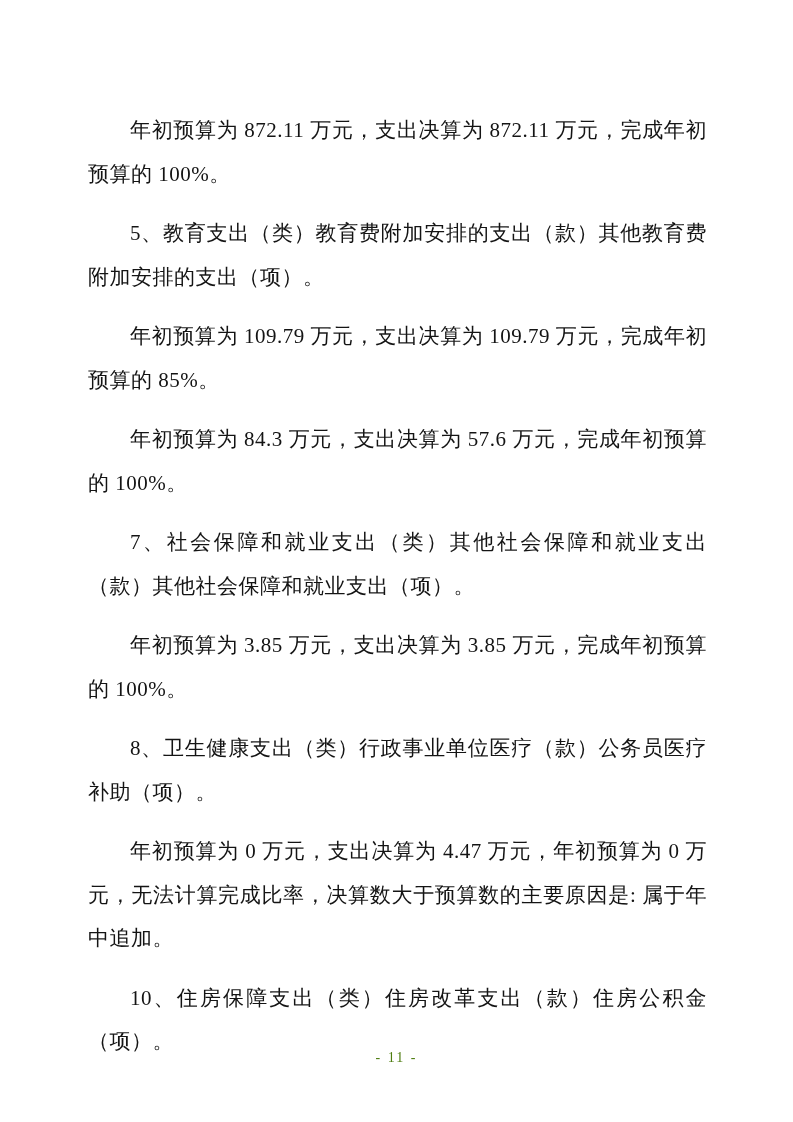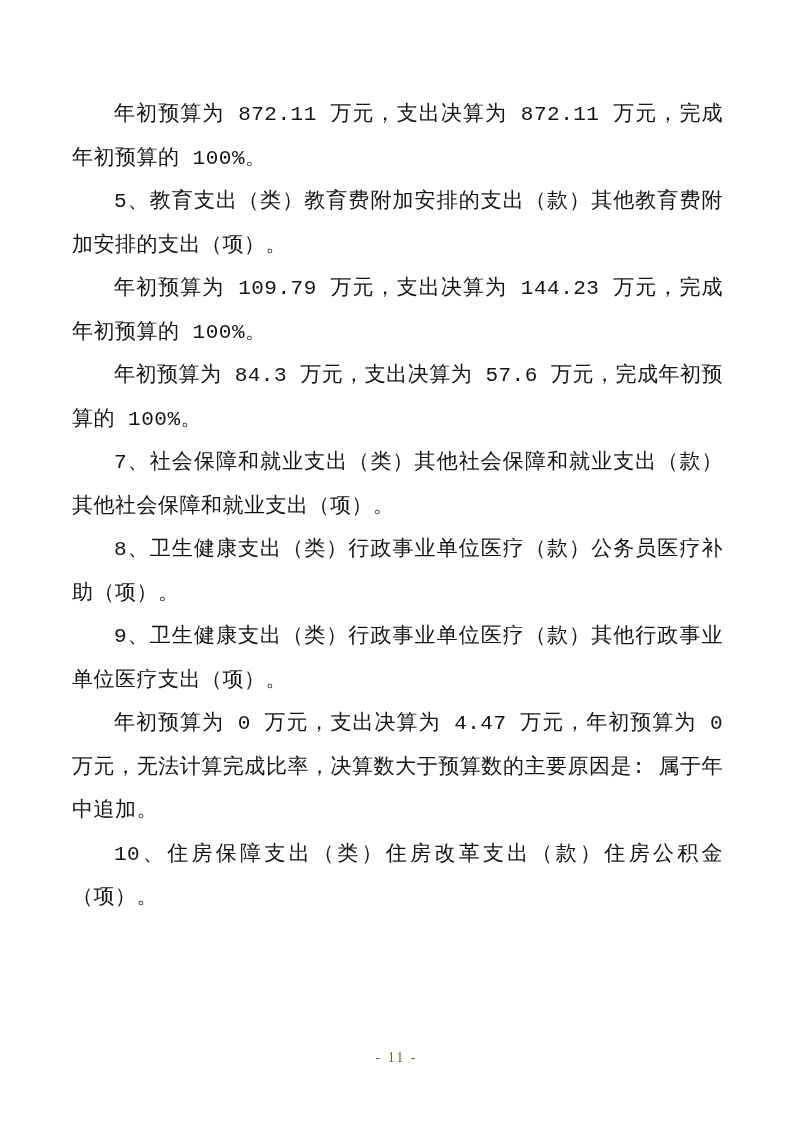--- a/index.html
+++ b/index.html
@@ -20,45 +20,44 @@
     position: absolute;
     top: 93px;
     left: 72px;
     width: 651px;
     font-size: 21px;
     line-height: 43.5px;
     text-align: justify;
     letter-spacing: 0.5px;
   }
   .content p {
-    margin: 0;
+    margin: 16px;
     padding: 0;
     text-indent: 2em;
-    font-family: Liberation Mono, monospace;
   }
   .footer {
     position: absolute;
     left: 0;
     bottom: 56px;
     width: 100%;
     text-align: center;
     font-size: 14px;
     letter-spacing: 2px;
     color: #4d7c0f;
   }
 </style>
 </head>
 <body>
 
 <div class="page">
   <div class="content">
     <p>年初预算为 872.11 万元，支出决算为 872.11 万元，完成年初预算的 100%。</p>
     <p>5、教育支出（类）教育费附加安排的支出（款）其他教育费附加安排的支出（项）。</p>
-    <p>年初预算为 109.79 万元，支出决算为 144.23 万元，完成年初预算的 100%。</p>
+    <p>年初预算为 109.79 万元，支出决算为 109.79 万元，完成年初预算的 85%。</p>
     <p>年初预算为 84.3 万元，支出决算为 57.6 万元，完成年初预算的 100%。</p>
     <p>7、社会保障和就业支出（类）其他社会保障和就业支出（款）其他社会保障和就业支出（项）。</p>
+    <p>年初预算为 3.85 万元，支出决算为 3.85 万元，完成年初预算的 100%。</p>
     <p>8、卫生健康支出（类）行政事业单位医疗（款）公务员医疗补助（项）。</p>
-    <p>9、卫生健康支出（类）行政事业单位医疗（款）其他行政事业单位医疗支出（项）。</p>
     <p>年初预算为 0 万元，支出决算为 4.47 万元，年初预算为 0 万元，无法计算完成比率，决算数大于预算数的主要原因是: 属于年中追加。</p>
     <p>10、住房保障支出（类）住房改革支出（款）住房公积金（项）。</p>
   </div>
   <div class="footer">- 11 -</div>
 </div>
 
 </body></html>

